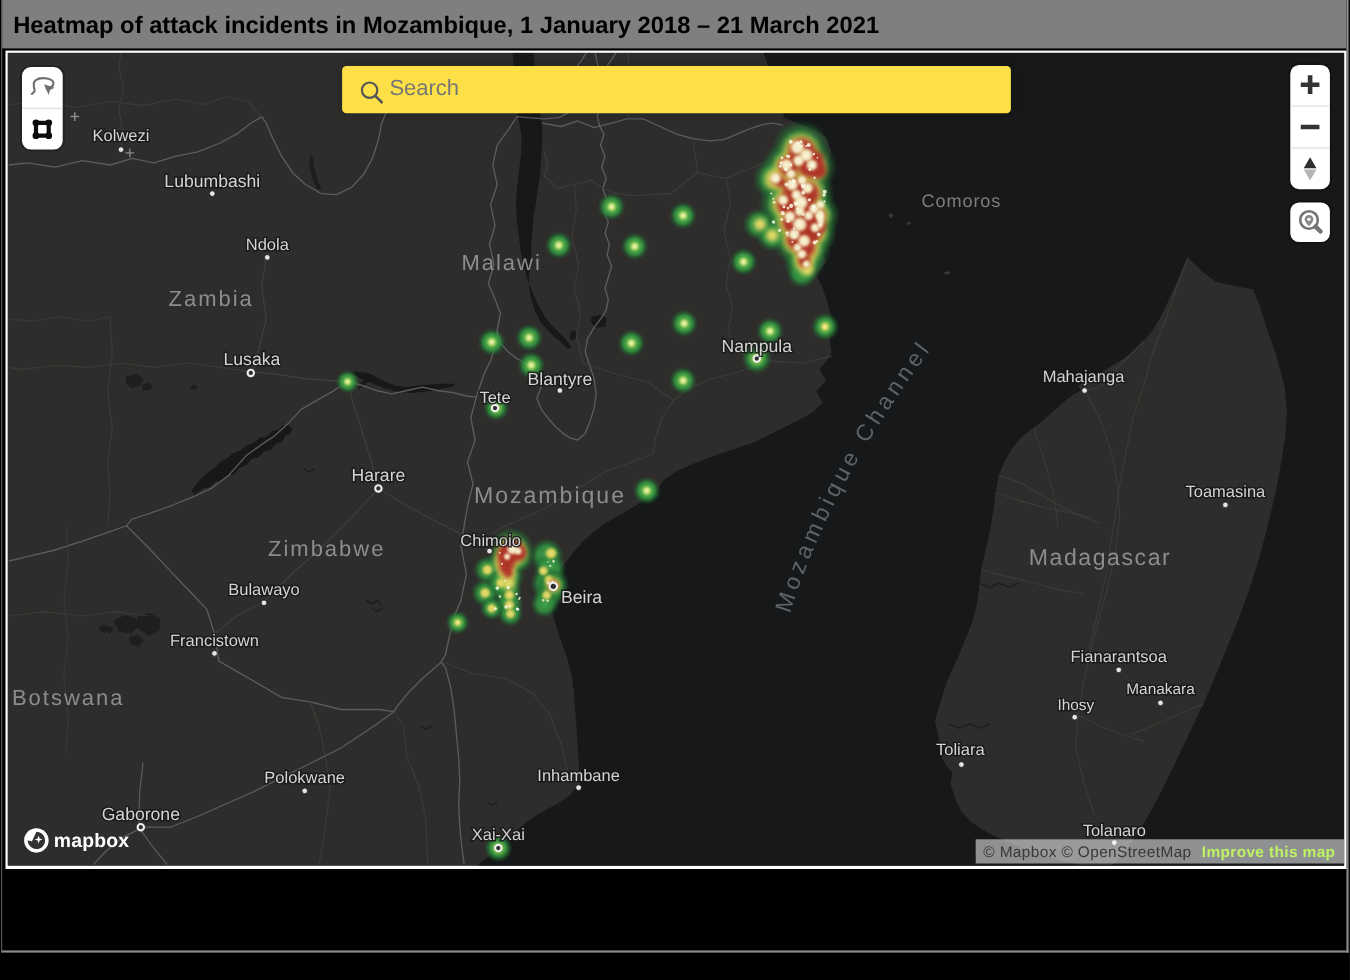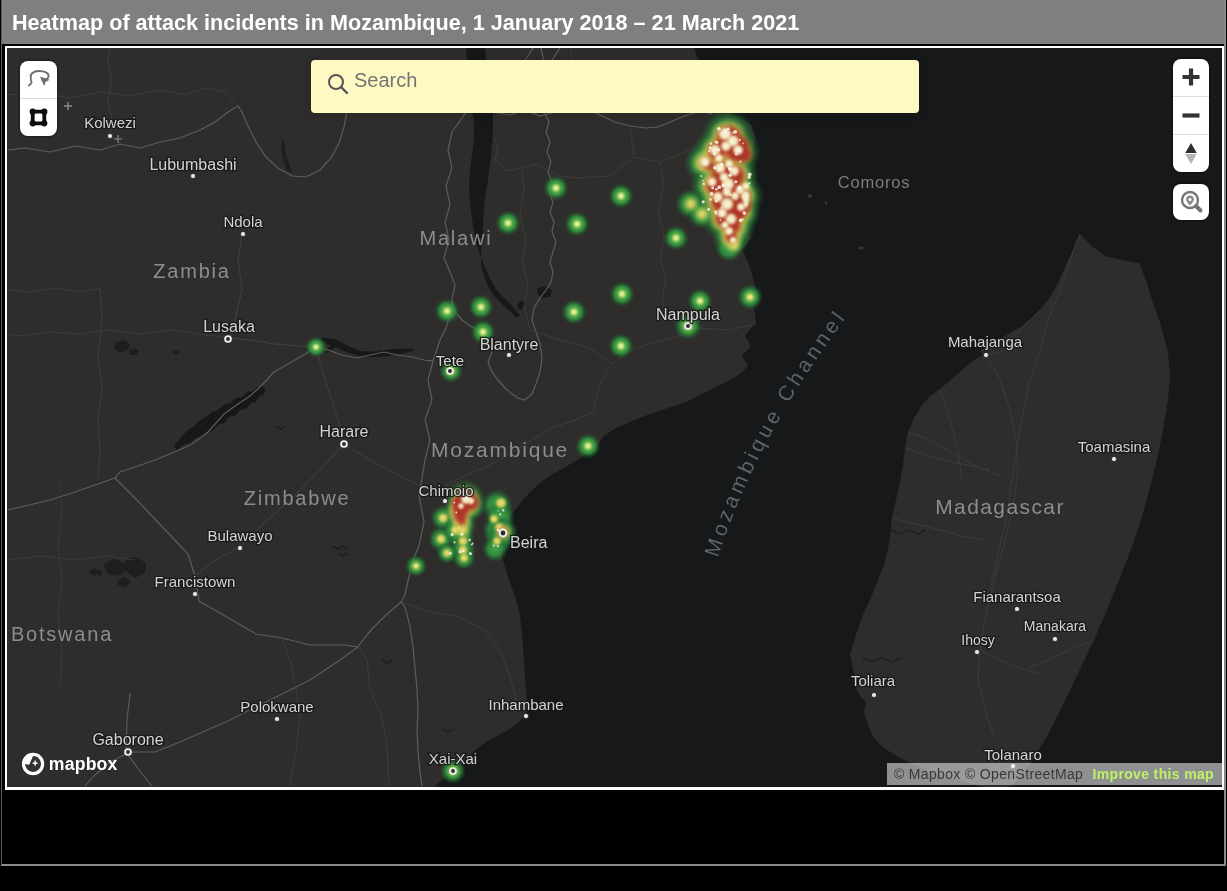--- a/index.html
+++ b/index.html
@@ -1,24 +1,24 @@
 <!DOCTYPE html>
 <html><head>
 <meta charset="utf-8">
 <style>
 html,body{margin:0;padding:0;}
 body{width:1227px;height:891px;background:#000;position:relative;overflow:hidden;font-family:"Liberation Sans",sans-serif;}
 #win{position:absolute;left:1px;top:0;width:1222px;height:864px;background:#000;border-left:1px solid #5e5e5e;border-right:2px solid #8a8a8a;border-bottom:2px solid #8a8a8a;}
 #hdr{position:absolute;left:0;top:0;width:100%;height:44px;background:#7f7f7f;}
-#hdr .t{position:absolute;left:10px;top:0;line-height:46px;font-size:21.6px;font-weight:bold;color:#ffffff;white-space:nowrap;}
+#hdr .t{position:absolute;left:10px;top:0;line-height:46px;font-size:21.6px;font-weight:bold;color:#000000;white-space:nowrap;}
 #card{position:absolute;left:3px;top:46px;width:1219px;height:744px;background:#fff;}
 #map{position:absolute;left:2px;top:2px;width:1215px;height:739px;background:#2e2d2c;overflow:hidden;}
 #map svg.geo{position:absolute;left:0;top:0;}
 
-#sbox{position:absolute;left:304px;top:12px;width:608px;height:53px;background:#fef9c3;border-radius:4px;box-shadow:0 0 10px 2px rgba(0,0,0,0.15);}
+#sbox{position:absolute;left:304px;top:12px;width:608px;height:43px;background:#fde047;border-radius:4px;box-shadow:0 0 10px 2px rgba(0,0,0,0.15);}
 #sbox .ph{position:absolute;left:43px;top:9px;font-size:20px;color:#757575;}
 #sbox svg{position:absolute;left:14px;top:11px;}
 
 .ctl{position:absolute;background:#fff;border-radius:8px;box-shadow:0 0 0 2px rgba(0,0,0,0.18);}
 .ctl .sep{height:1px;background:#ddd;margin:0 0;}
 .btn{position:relative;width:100%;}
 #drawctl{left:13px;top:13px;width:37px;}
 #zoomctl{left:1166px;top:11px;width:36px;}
 #geoctl{left:1166px;top:136px;width:36px;height:36px;}
 

